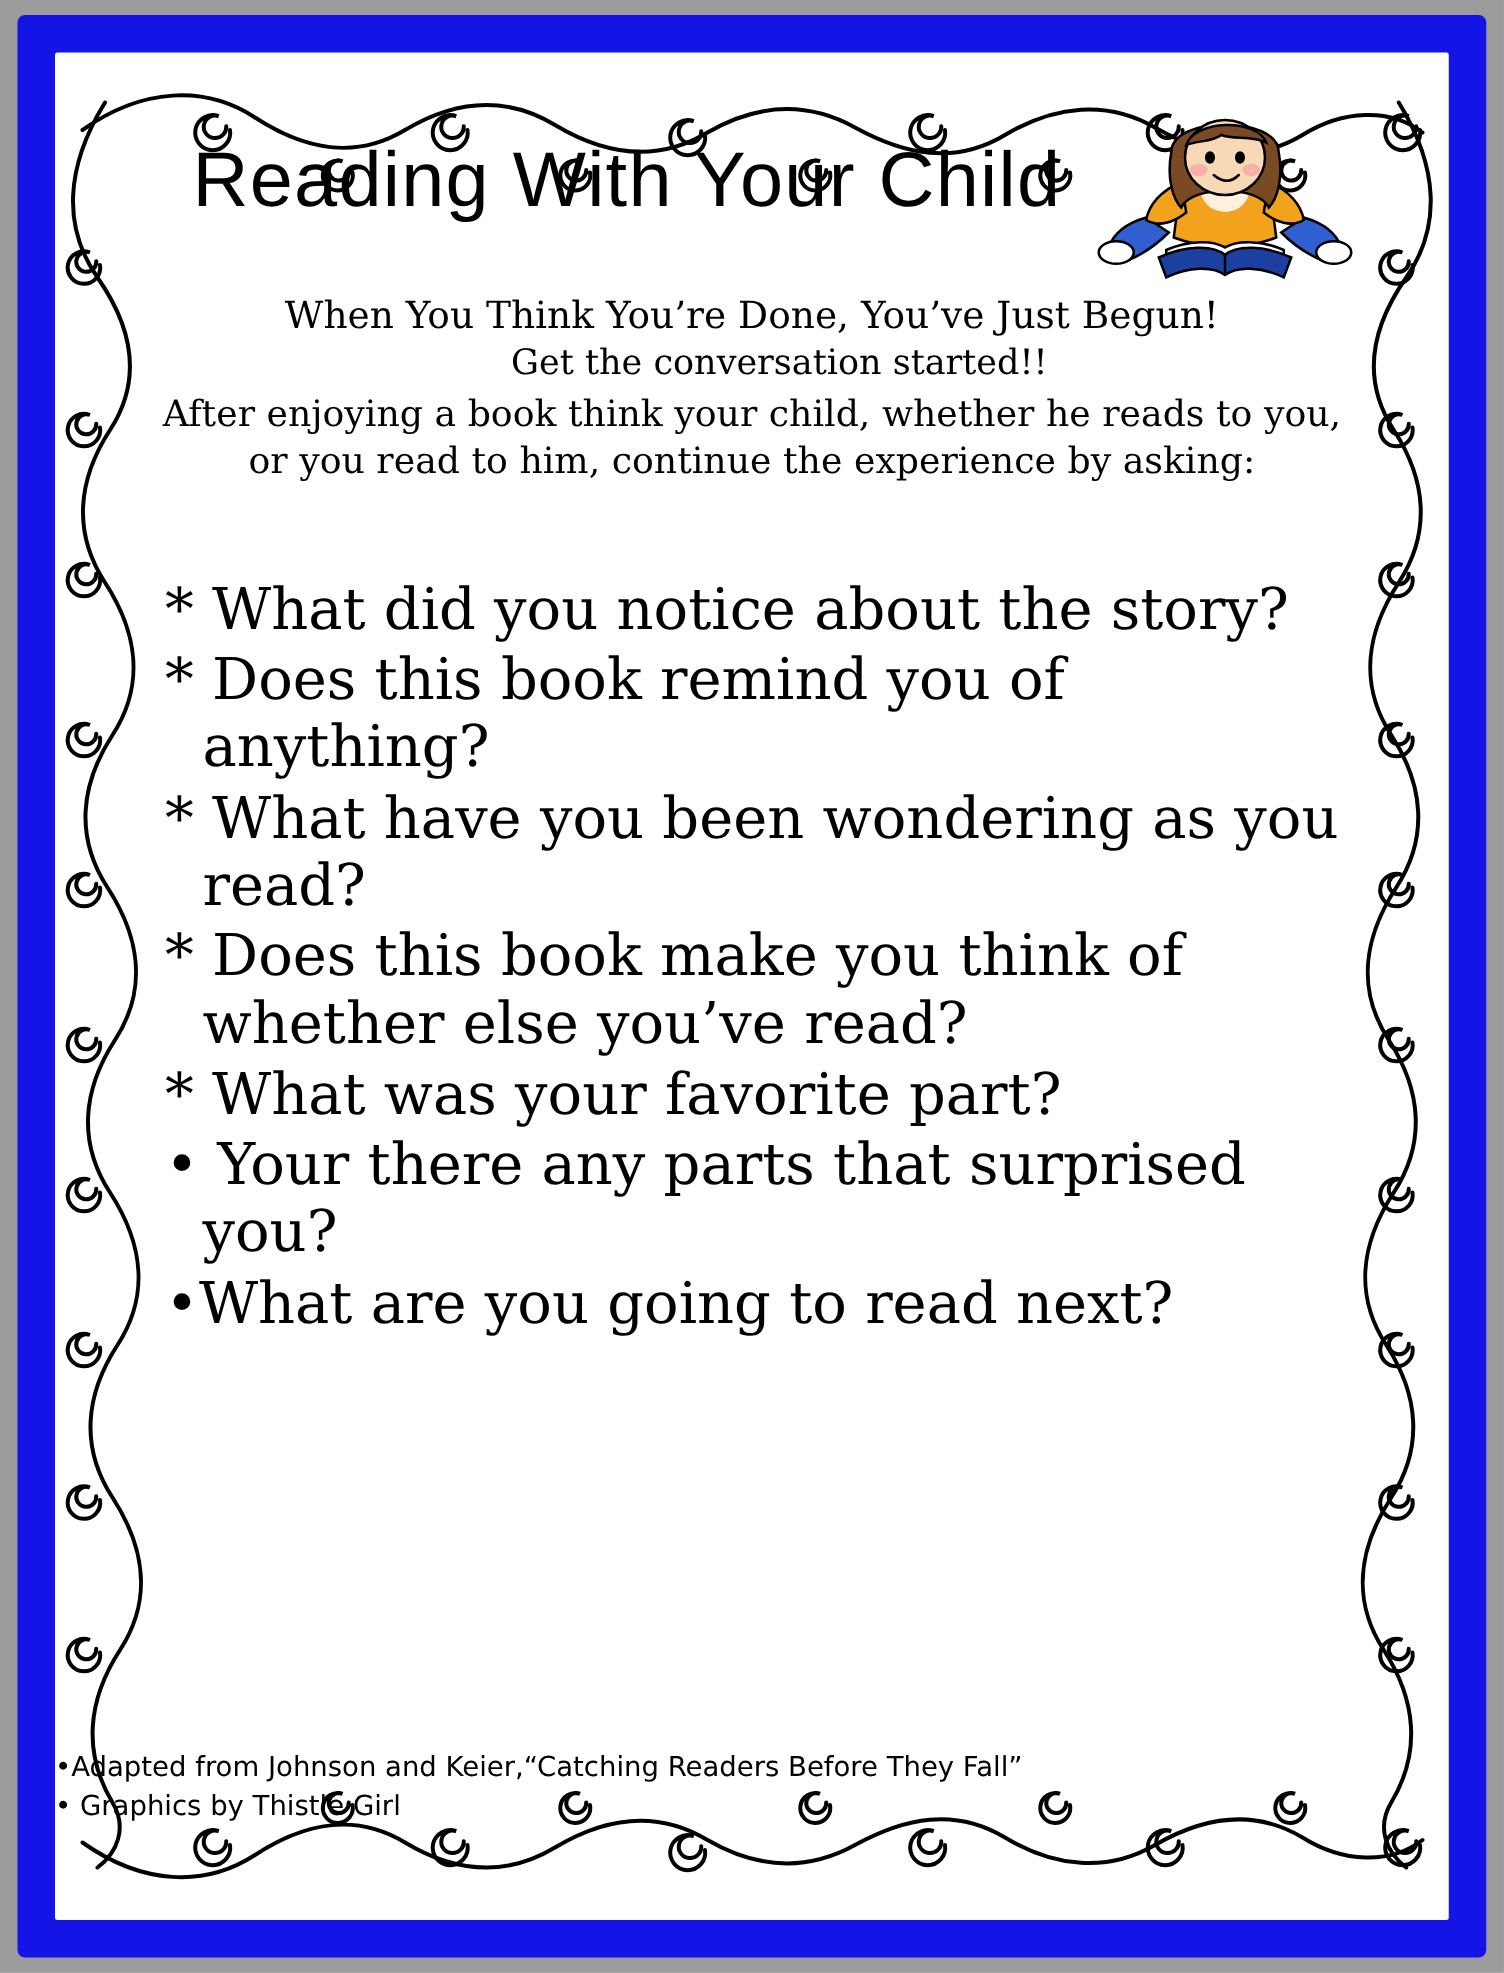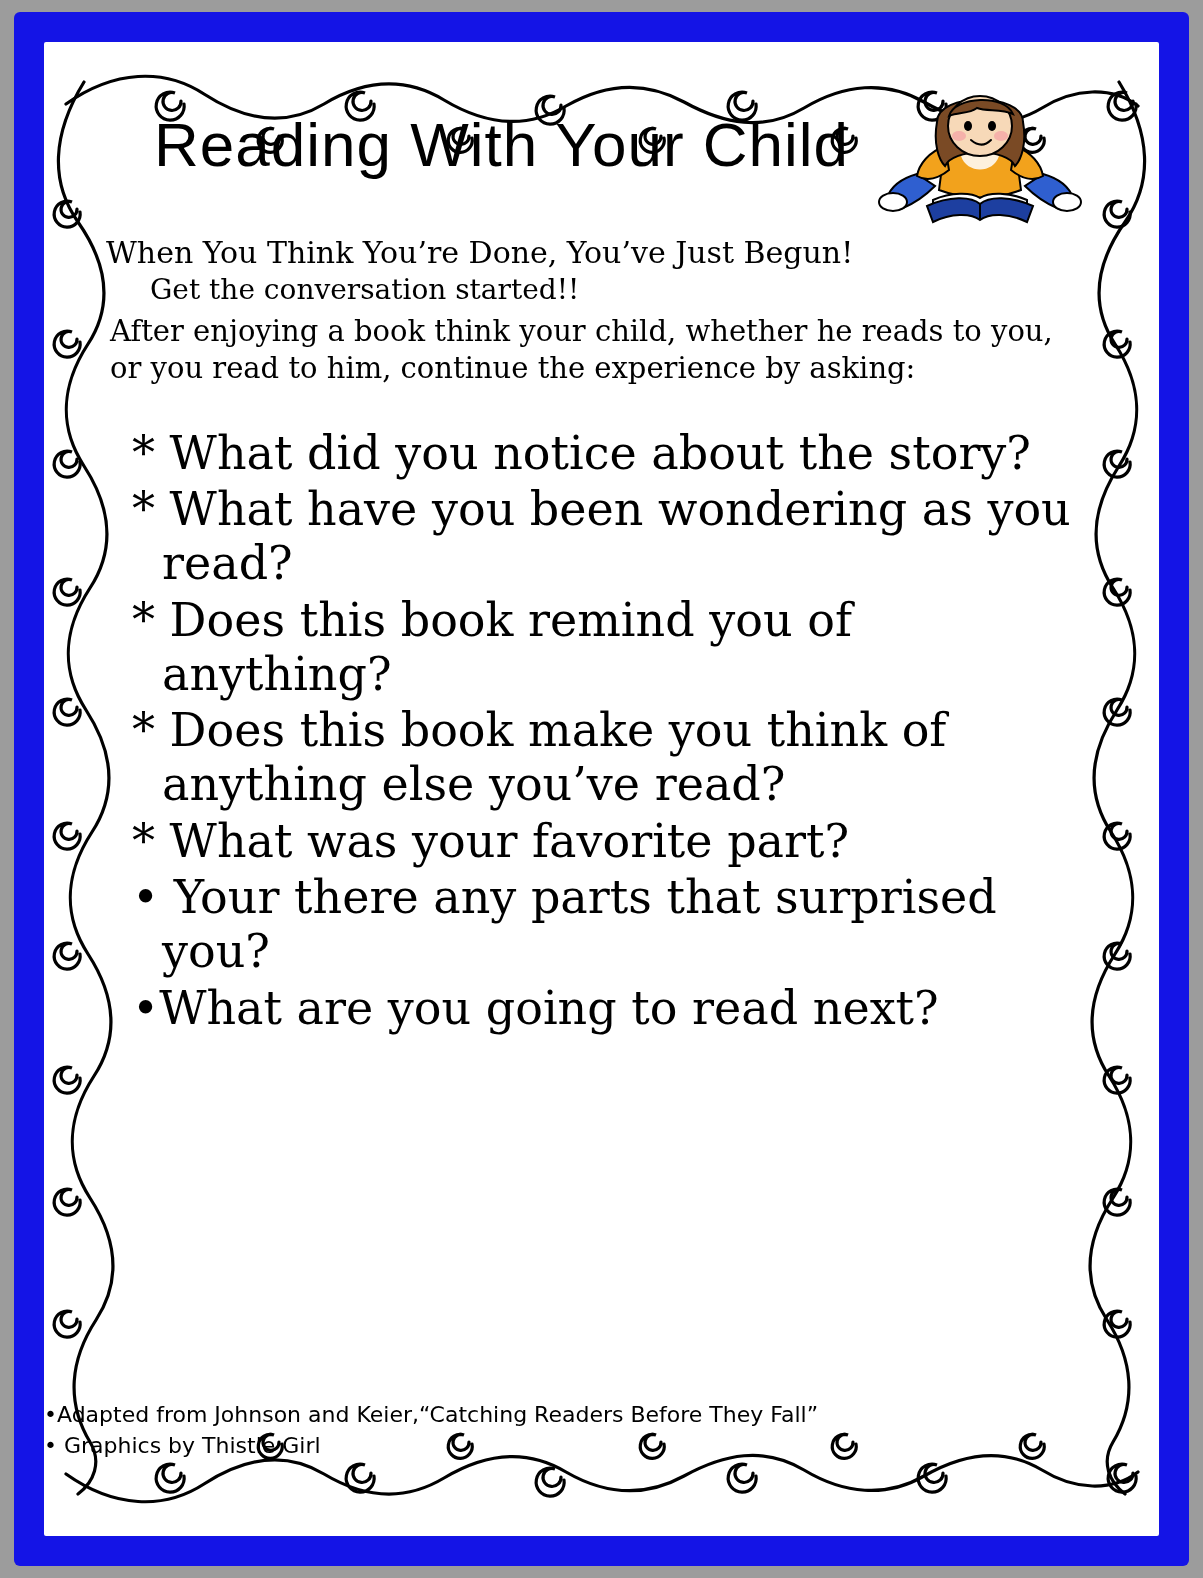--- a/index.html
+++ b/index.html
@@ -67,21 +67,21 @@
     white-space: nowrap;
   }
   .girl-illustration {
     position: absolute;
     right: 12px;
     top: -30px;
     width: 210px;
     height: 155px;
   }
   .intro {
-    text-align: left;
+    text-align: center;
     font-family: "DejaVu Serif", serif;
     color: #000;
     margin-top: 12px;
   }
   .intro .line1 {
     font-size: 30px;
     line-height: 1.25;
   }
   .intro .line2 {
     font-size: 28px;
@@ -89,21 +89,21 @@
     padding-left: 44px;
   }
   .intro .line3 {
     font-size: 29px;
     line-height: 1.3;
     margin-top: 6px;
     padding: 0 4px;
   }
   ul.questions {
     list-style: none;
-    margin: 38px 0 0 0;
+    margin: 72px 0 0 0;
     padding: 0 10px 0 26px;
   }
   ul.questions li {
     font-family: "DejaVu Serif", serif;
     font-size: 46px;
     line-height: 1.18;
     color: #000;
     margin-bottom: 2px;
     text-indent: -30px;
     padding-left: 30px;
@@ -235,23 +235,23 @@
       </div>
 
       <div class="intro">
         <div class="line1">When You Think You’re Done, You’ve Just Begun!</div>
         <div class="line2">Get the conversation started!!</div>
         <div class="line3">After enjoying a book think your child, whether he reads to you, or you read to him, continue the experience by asking:</div>
       </div>
 
       <ul class="questions">
         <li>* What did you notice about the story?</li>
+        <li>* Does this book remind you of anything?</li>
         <li>* What have you been wondering as you read?</li>
-        <li>* Does this book remind you of anything?</li>
-        <li>* Does this book make you think of anything else you’ve read?</li>
+        <li>* Does this book make you think of whether else you’ve read?</li>
         <li>* What was your favorite part?</li>
         <li>• Your there any parts that surprised you?</li>
         <li>•What are you going to read next?</li>
       </ul>
 
     </div>
 
     <div class="footer">
       <div class="credit1">•Adapted from Johnson and Keier,“Catching Readers Before They Fall”</div>
       <div class="credit2">• Graphics by Thistle Girl</div>

